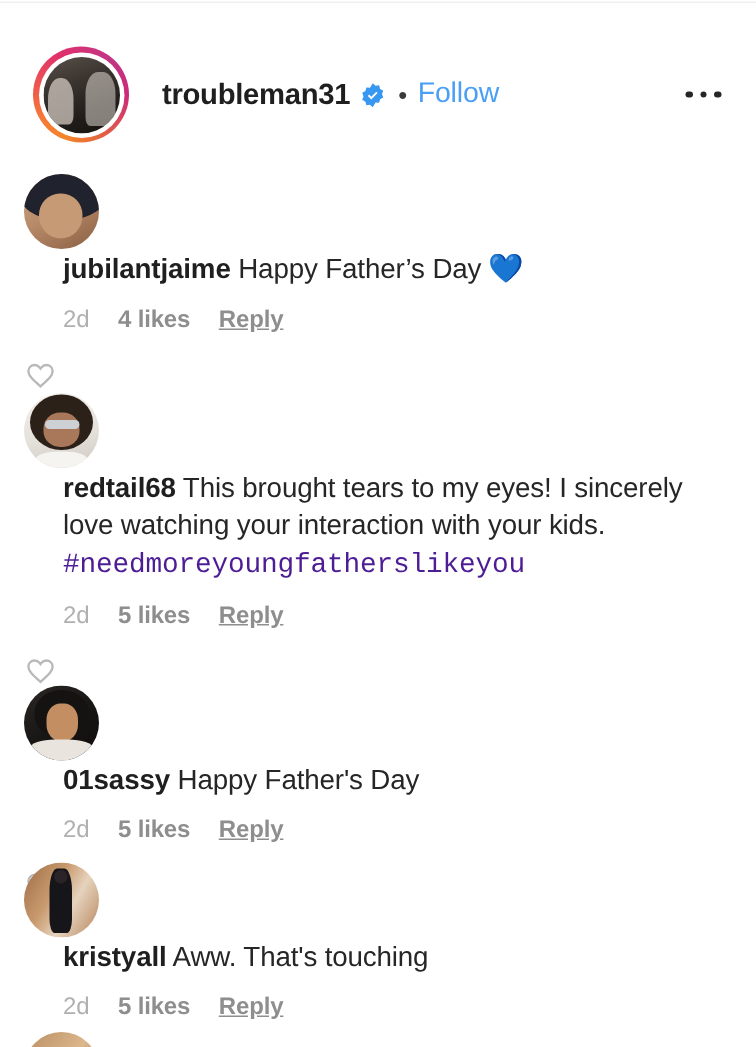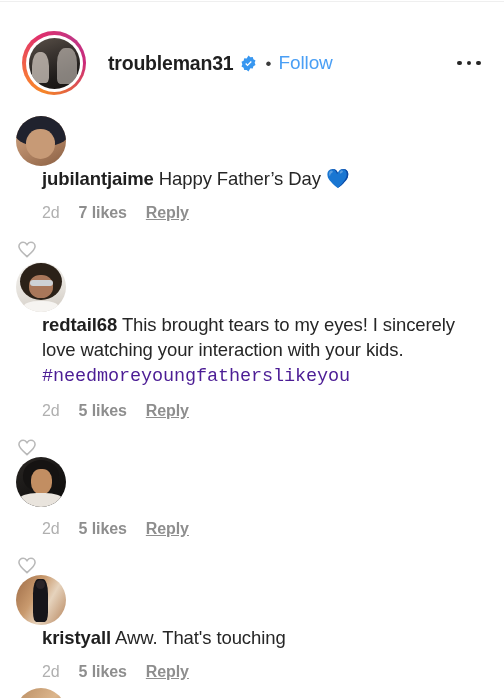--- a/index.html
+++ b/index.html
@@ -342,21 +342,21 @@
   <div class="comments">
 
     <div class="comment" style="height:146px">
       <div class="comment-avatar">
         <div class="av av-jj"></div>
       </div>
       <div class="comment-body">
         <div class="comment-text"><span class="comment-user">jubilantjaime</span><span> Happy Father’s Day </span><span class="emoji">💙</span></div>
         <div class="comment-meta">
           <span class="meta-time">2d</span>
-          <span class="meta-likes">7 likes</span>
+          <span class="meta-likes">4 likes</span>
           <span class="meta-reply">Reply</span>
         </div>
       </div>
       <div class="like-heart">
         <svg viewBox="0 0 24 24" width="22" height="22">
           <path d="M12 20.3l-1.2-1.1C6.1 15 3.2 12.4 3.2 9.2c0-2.5 2-4.5 4.5-4.5 1.4 0 2.8.7 3.7 1.8l.6.8.6-.8c.9-1.1 2.3-1.8 3.7-1.8 2.5 0 4.5 2 4.5 4.5 0 3.2-2.9 5.8-7.6 10z" fill="none" stroke="#b9b9b9" stroke-width="1.7"></path>
         </svg>
       </div>
     </div>
 
@@ -382,20 +382,21 @@
       </div>
     </div>
 
     <div class="comment" style="height:118px">
       <div class="comment-avatar">
         <div class="av av-01">
           <div class="av-01-shirt"></div>
         </div>
       </div>
       <div class="comment-body">
+        <div class="comment-text"><span class="comment-user">01sassy</span><span> Happy Father's Day</span></div>
         <div class="comment-meta">
           <span class="meta-time">2d</span>
           <span class="meta-likes">5 likes</span>
           <span class="meta-reply">Reply</span>
         </div>
       </div>
       <div class="like-heart">
         <svg viewBox="0 0 24 24" width="22" height="22">
           <path d="M12 20.3l-1.2-1.1C6.1 15 3.2 12.4 3.2 9.2c0-2.5 2-4.5 4.5-4.5 1.4 0 2.8.7 3.7 1.8l.6.8.6-.8c.9-1.1 2.3-1.8 3.7-1.8 2.5 0 4.5 2 4.5 4.5 0 3.2-2.9 5.8-7.6 10z" fill="none" stroke="#b9b9b9" stroke-width="1.7"></path>
         </svg>

